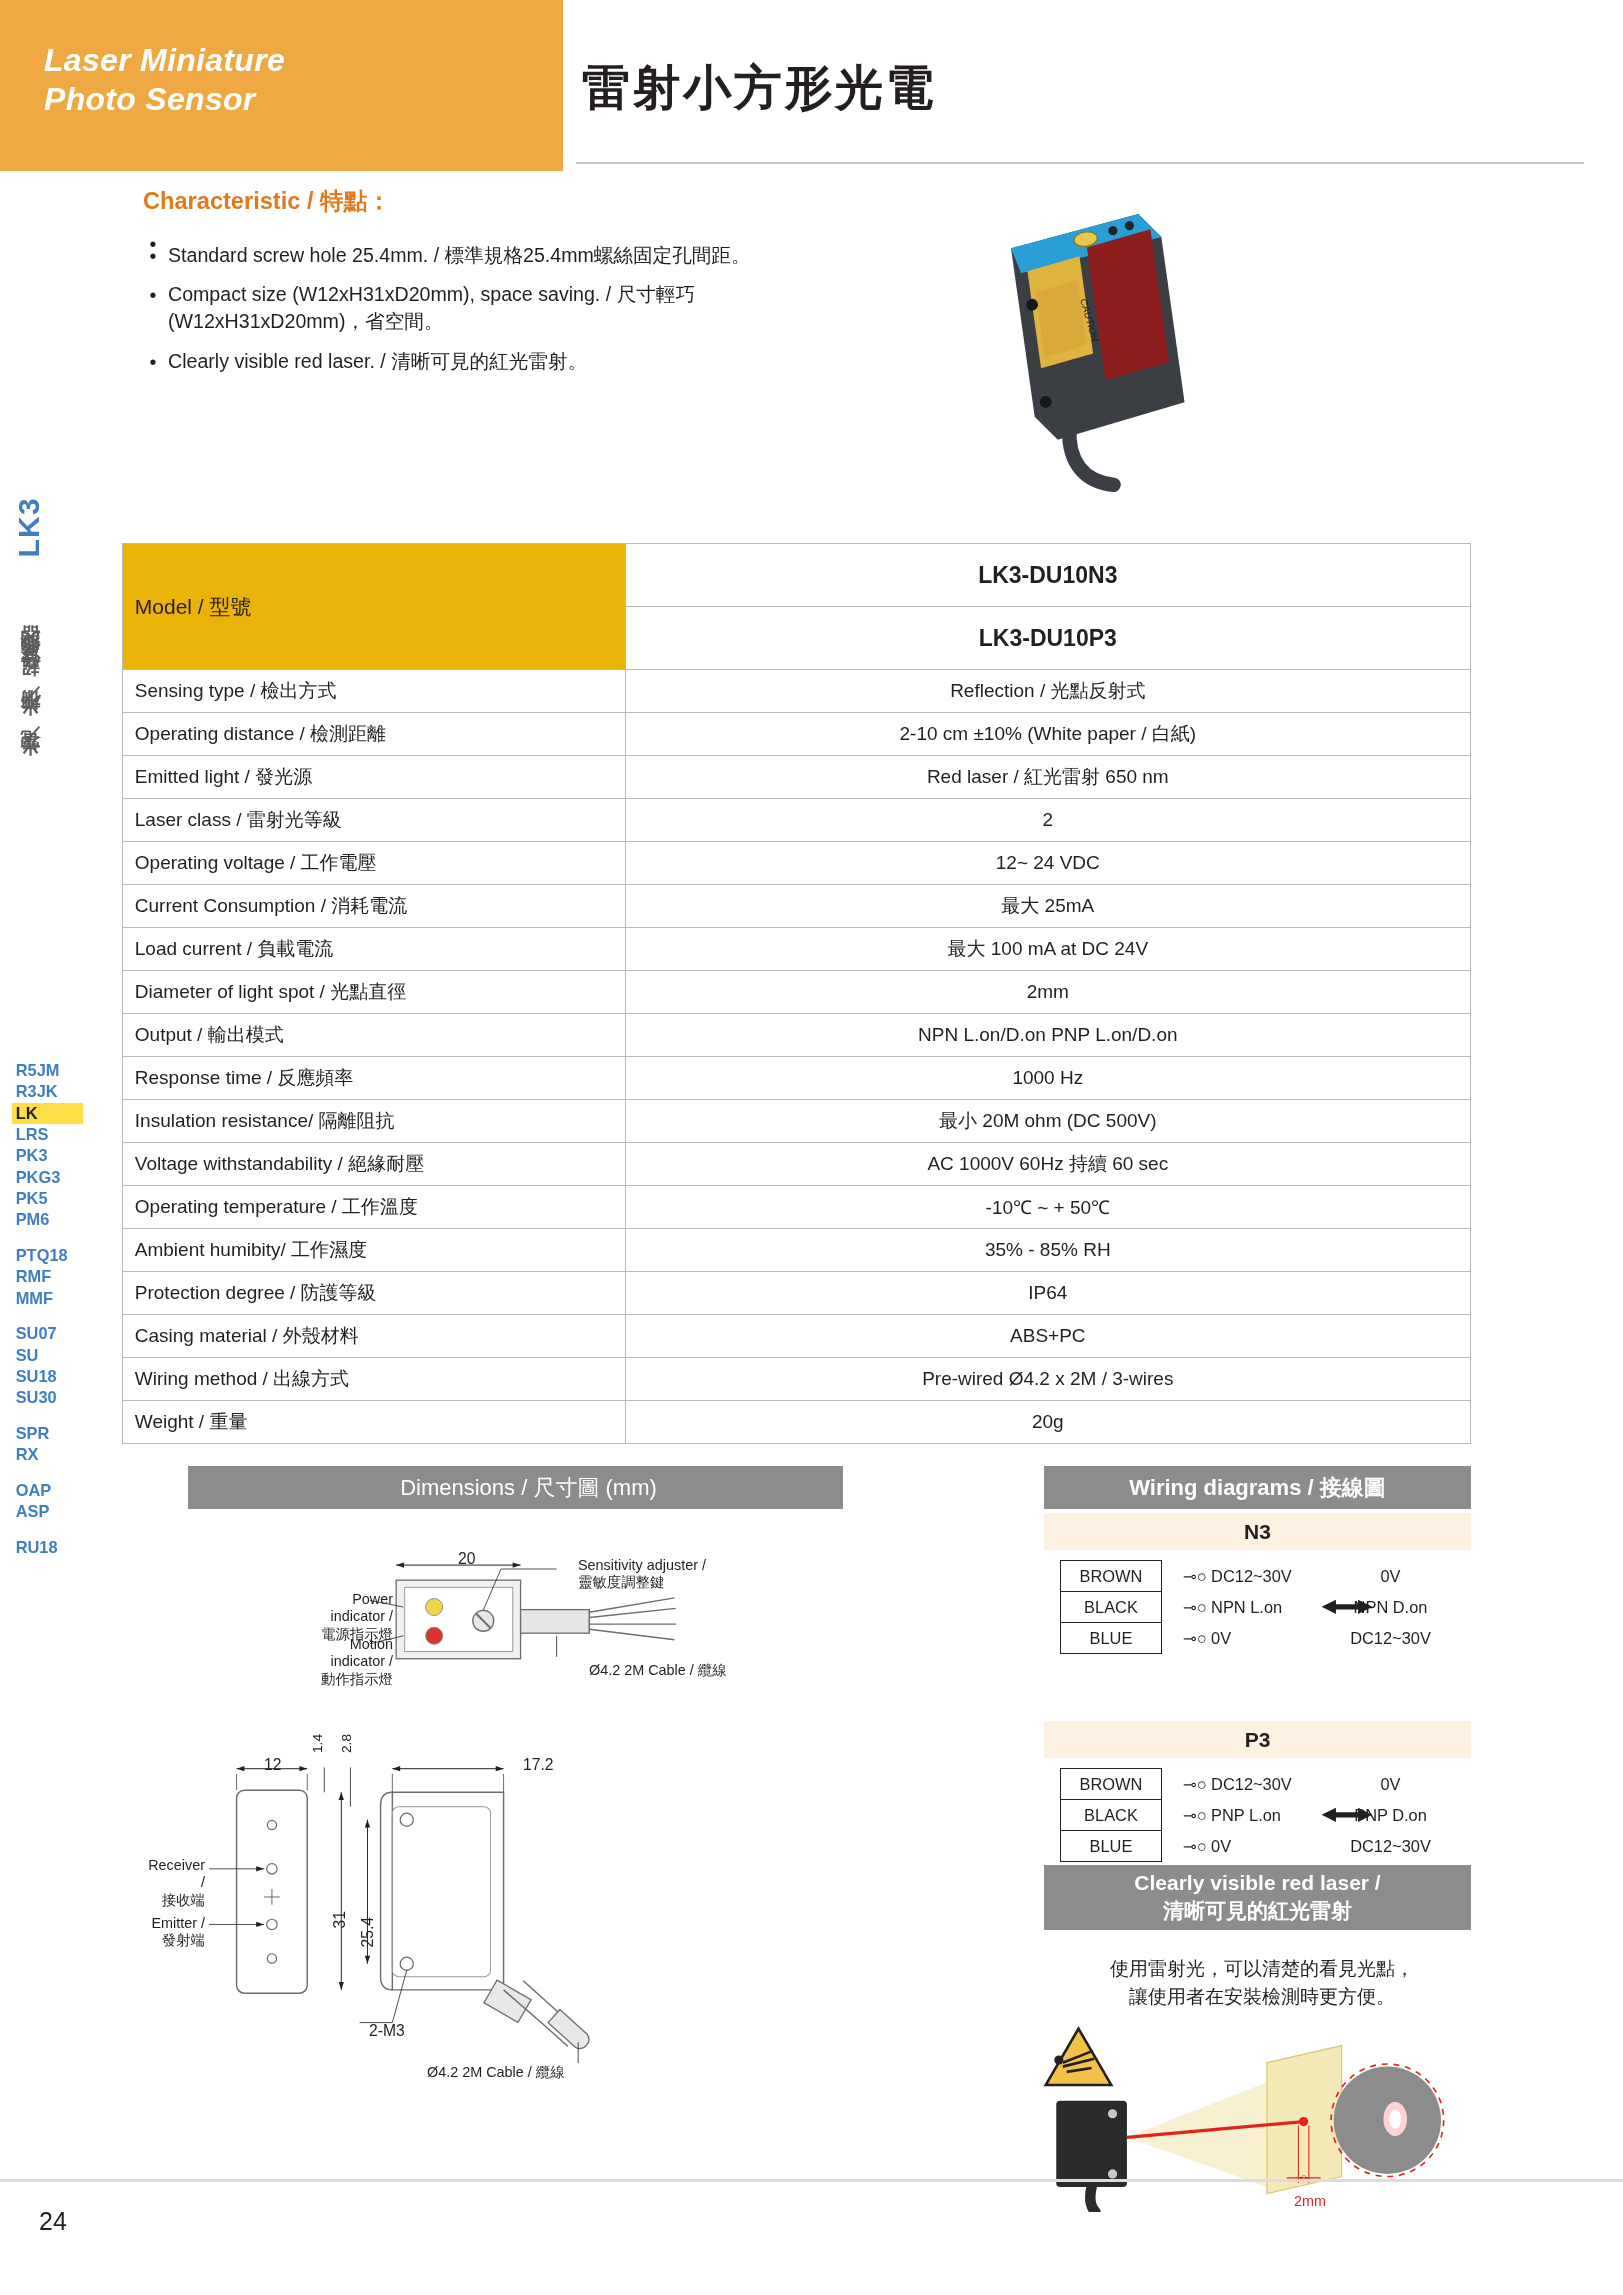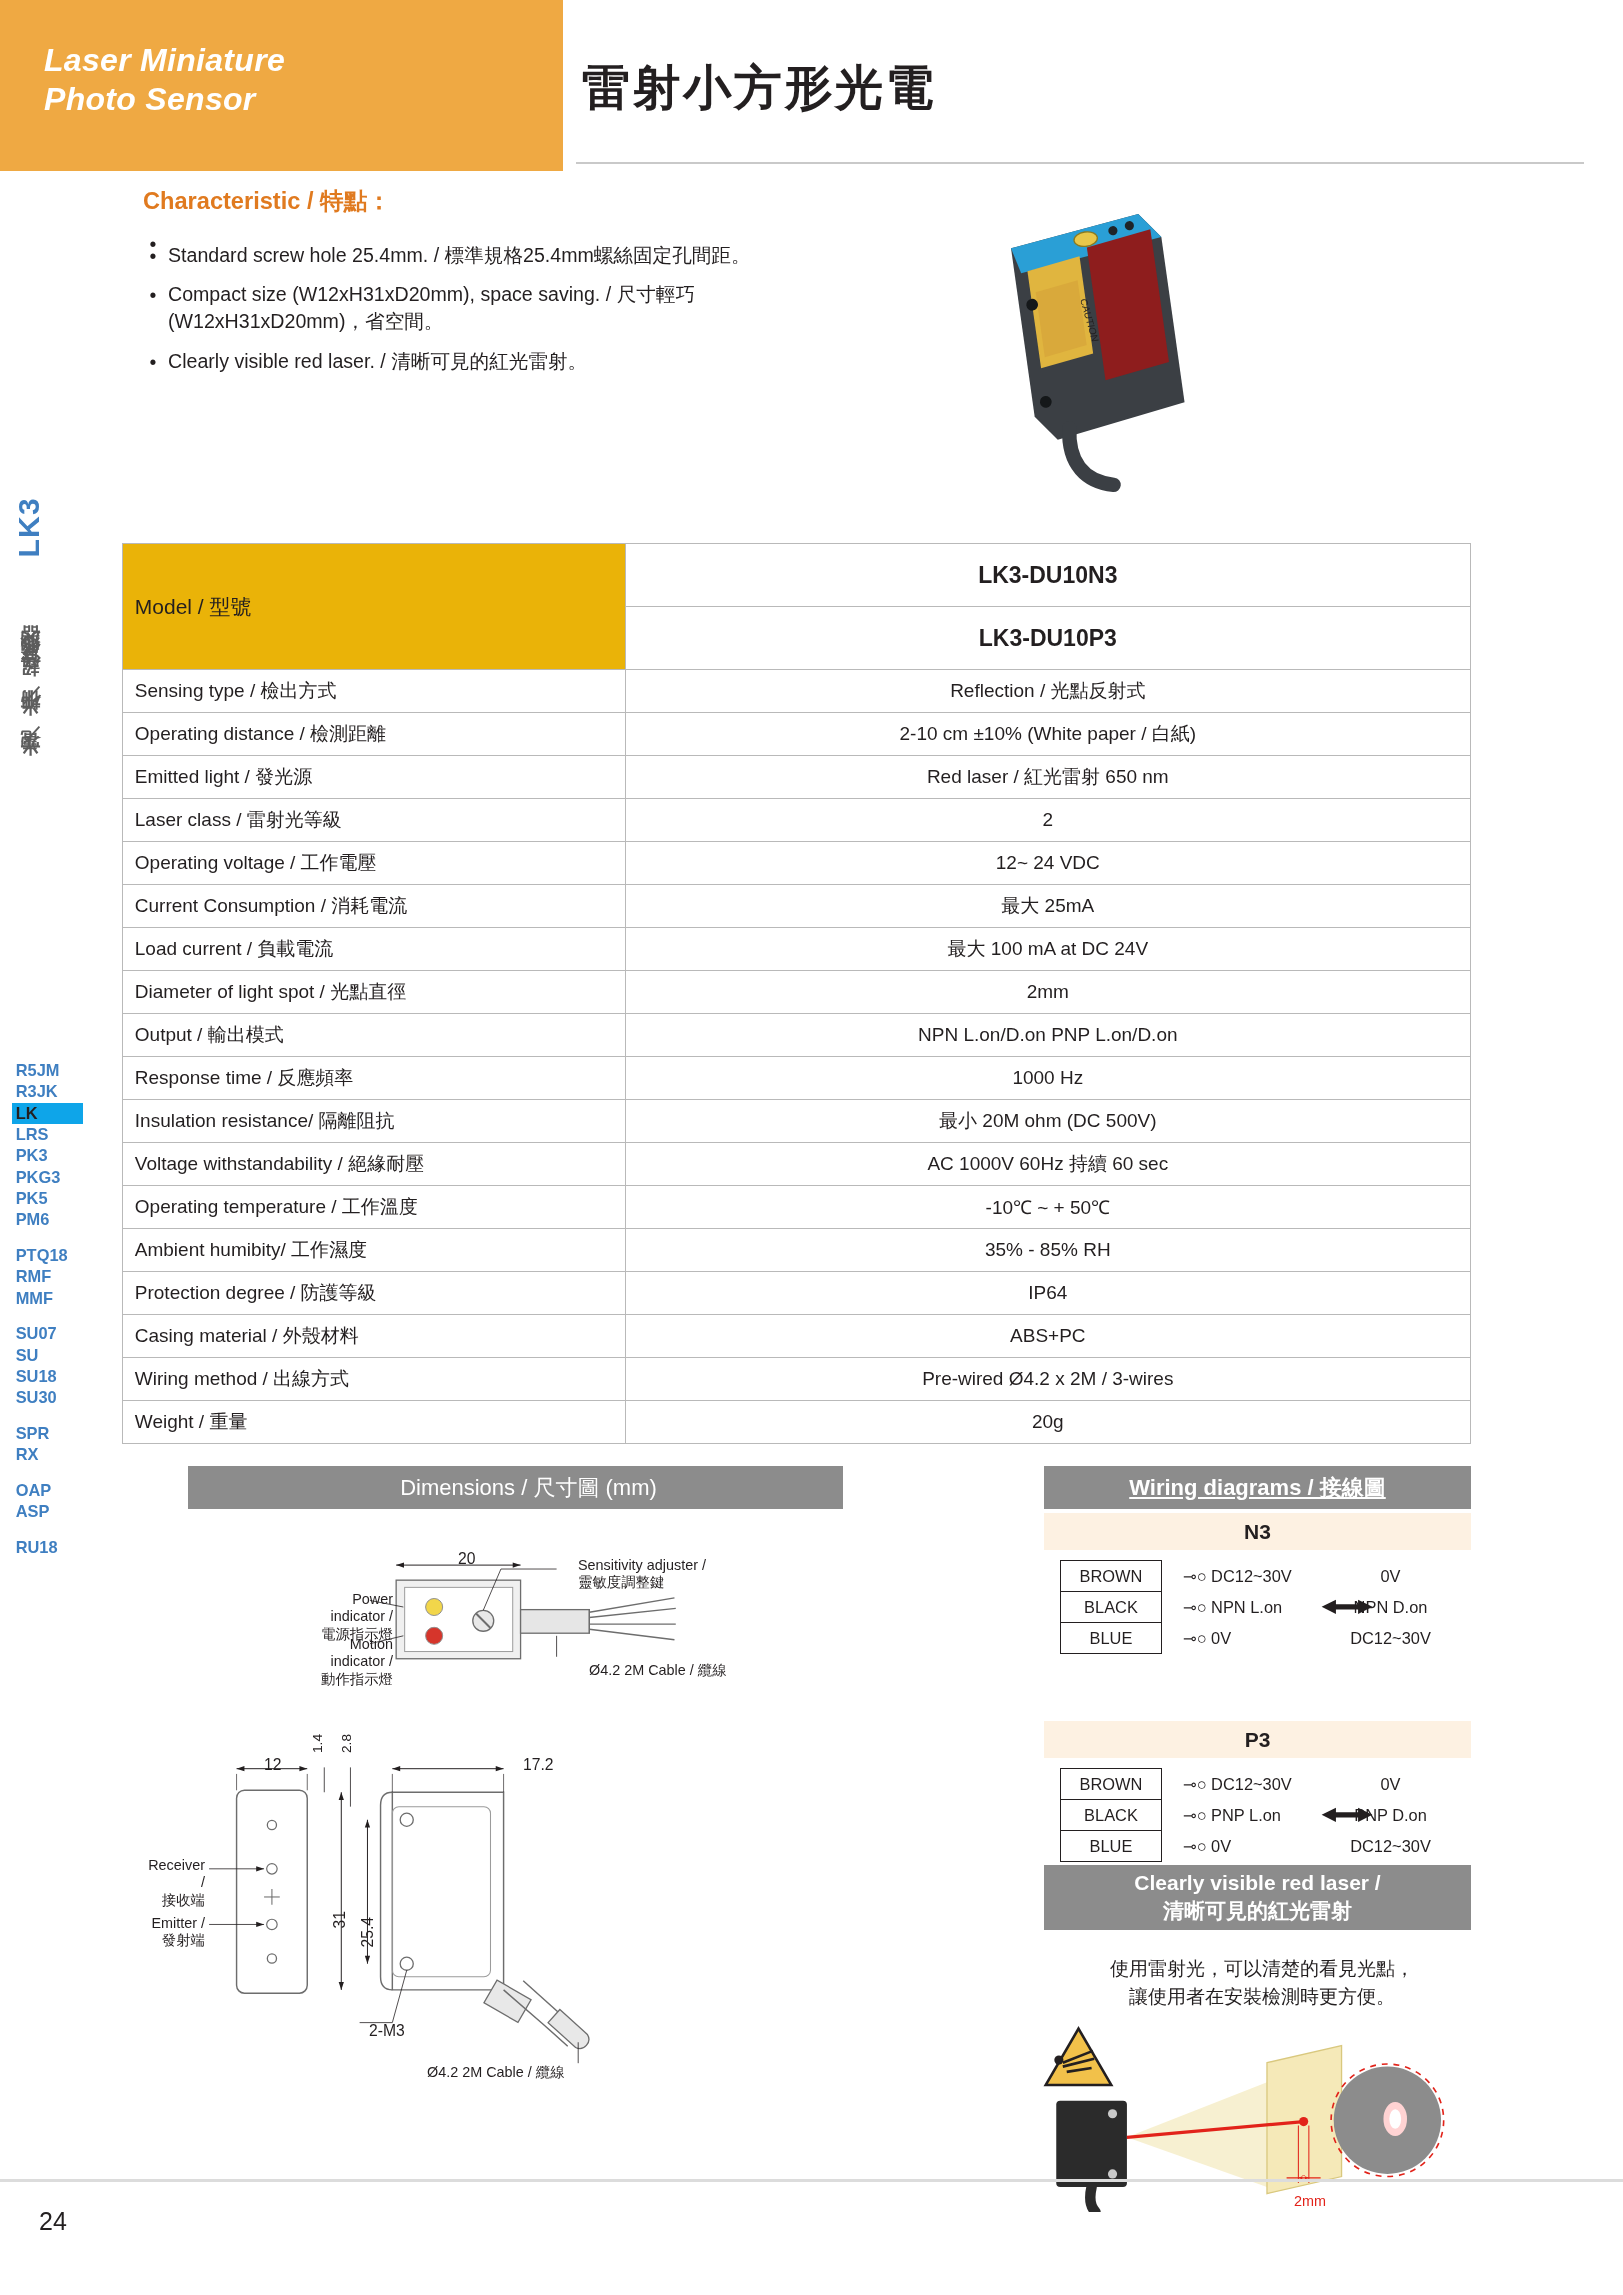--- a/index.html
+++ b/index.html
@@ -40,21 +40,21 @@
     position:absolute; left:19.6px; top:654px;
     font-size:20px; font-weight:bold; color:#5d5d5d;
     writing-mode:vertical-rl; transform:rotate(180deg);
     letter-spacing:6.5px; line-height:1.0;
   }
   .side-list { position:absolute; left:11.8px; top:1060px; width:71px; }
   .side-item {
     font-size:16.4px; font-weight:bold; color:#3f7fc1;
     line-height:1.30; padding-left:3.9px;
   }
-  .side-item.sel { background:#0ea5e9; color:#231f20; }
+  .side-item.sel { background:#fde047; color:#231f20; }
   .side-gap { height:14.4px; }
   
   .char-title {
     position:absolute; left:143px; top:185px;
     font-size:23.6px; font-weight:bold; color:#e07a1f;
   }
   .char-list { position:absolute; left:143px; top:230px; width:694px; }
   .char-li {
     position:relative; padding-left:25px;
     font-size:19.6px; line-height:1.40; margin-bottom:11.8px; color:#231f20;
@@ -78,21 +78,21 @@
   .spec td.model { text-align:center; font-weight:bold; font-size:23px; height:62px;}
   
   .sec-dim {
     position:absolute; left:188px; top:1466px; width:629px; height:43px;
     background:#8c8c8c; color:#ffffff; font-size:22px; font-weight:normal;
     display:flex; align-items:center; justify-content:center;padding-left:26px;
   }
   .sec-wire {
     position:absolute; left:1044px; top:1466px; width:427px; height:43px;
     background:#8c8c8c; color:#ffffff; font-size:22px; font-weight:bold;
-    display:flex; align-items:center; justify-content:center;text-decoration:underline;
+    display:flex; align-items:center; justify-content:center;
   }
   .wire-sub {
     position:absolute; width:427px; height:37px; left:1044px;
     background:#fdf1e2; display:flex; align-items:center; justify-content:center;
     font-size:21px; font-weight:bold;
   }
   #wire-n3 { top:1513px; }
   #wire-p3 { top:1721px; }
   .wire-box {
     position:absolute; left:1060px; width:397px; font-size:16.4px;

